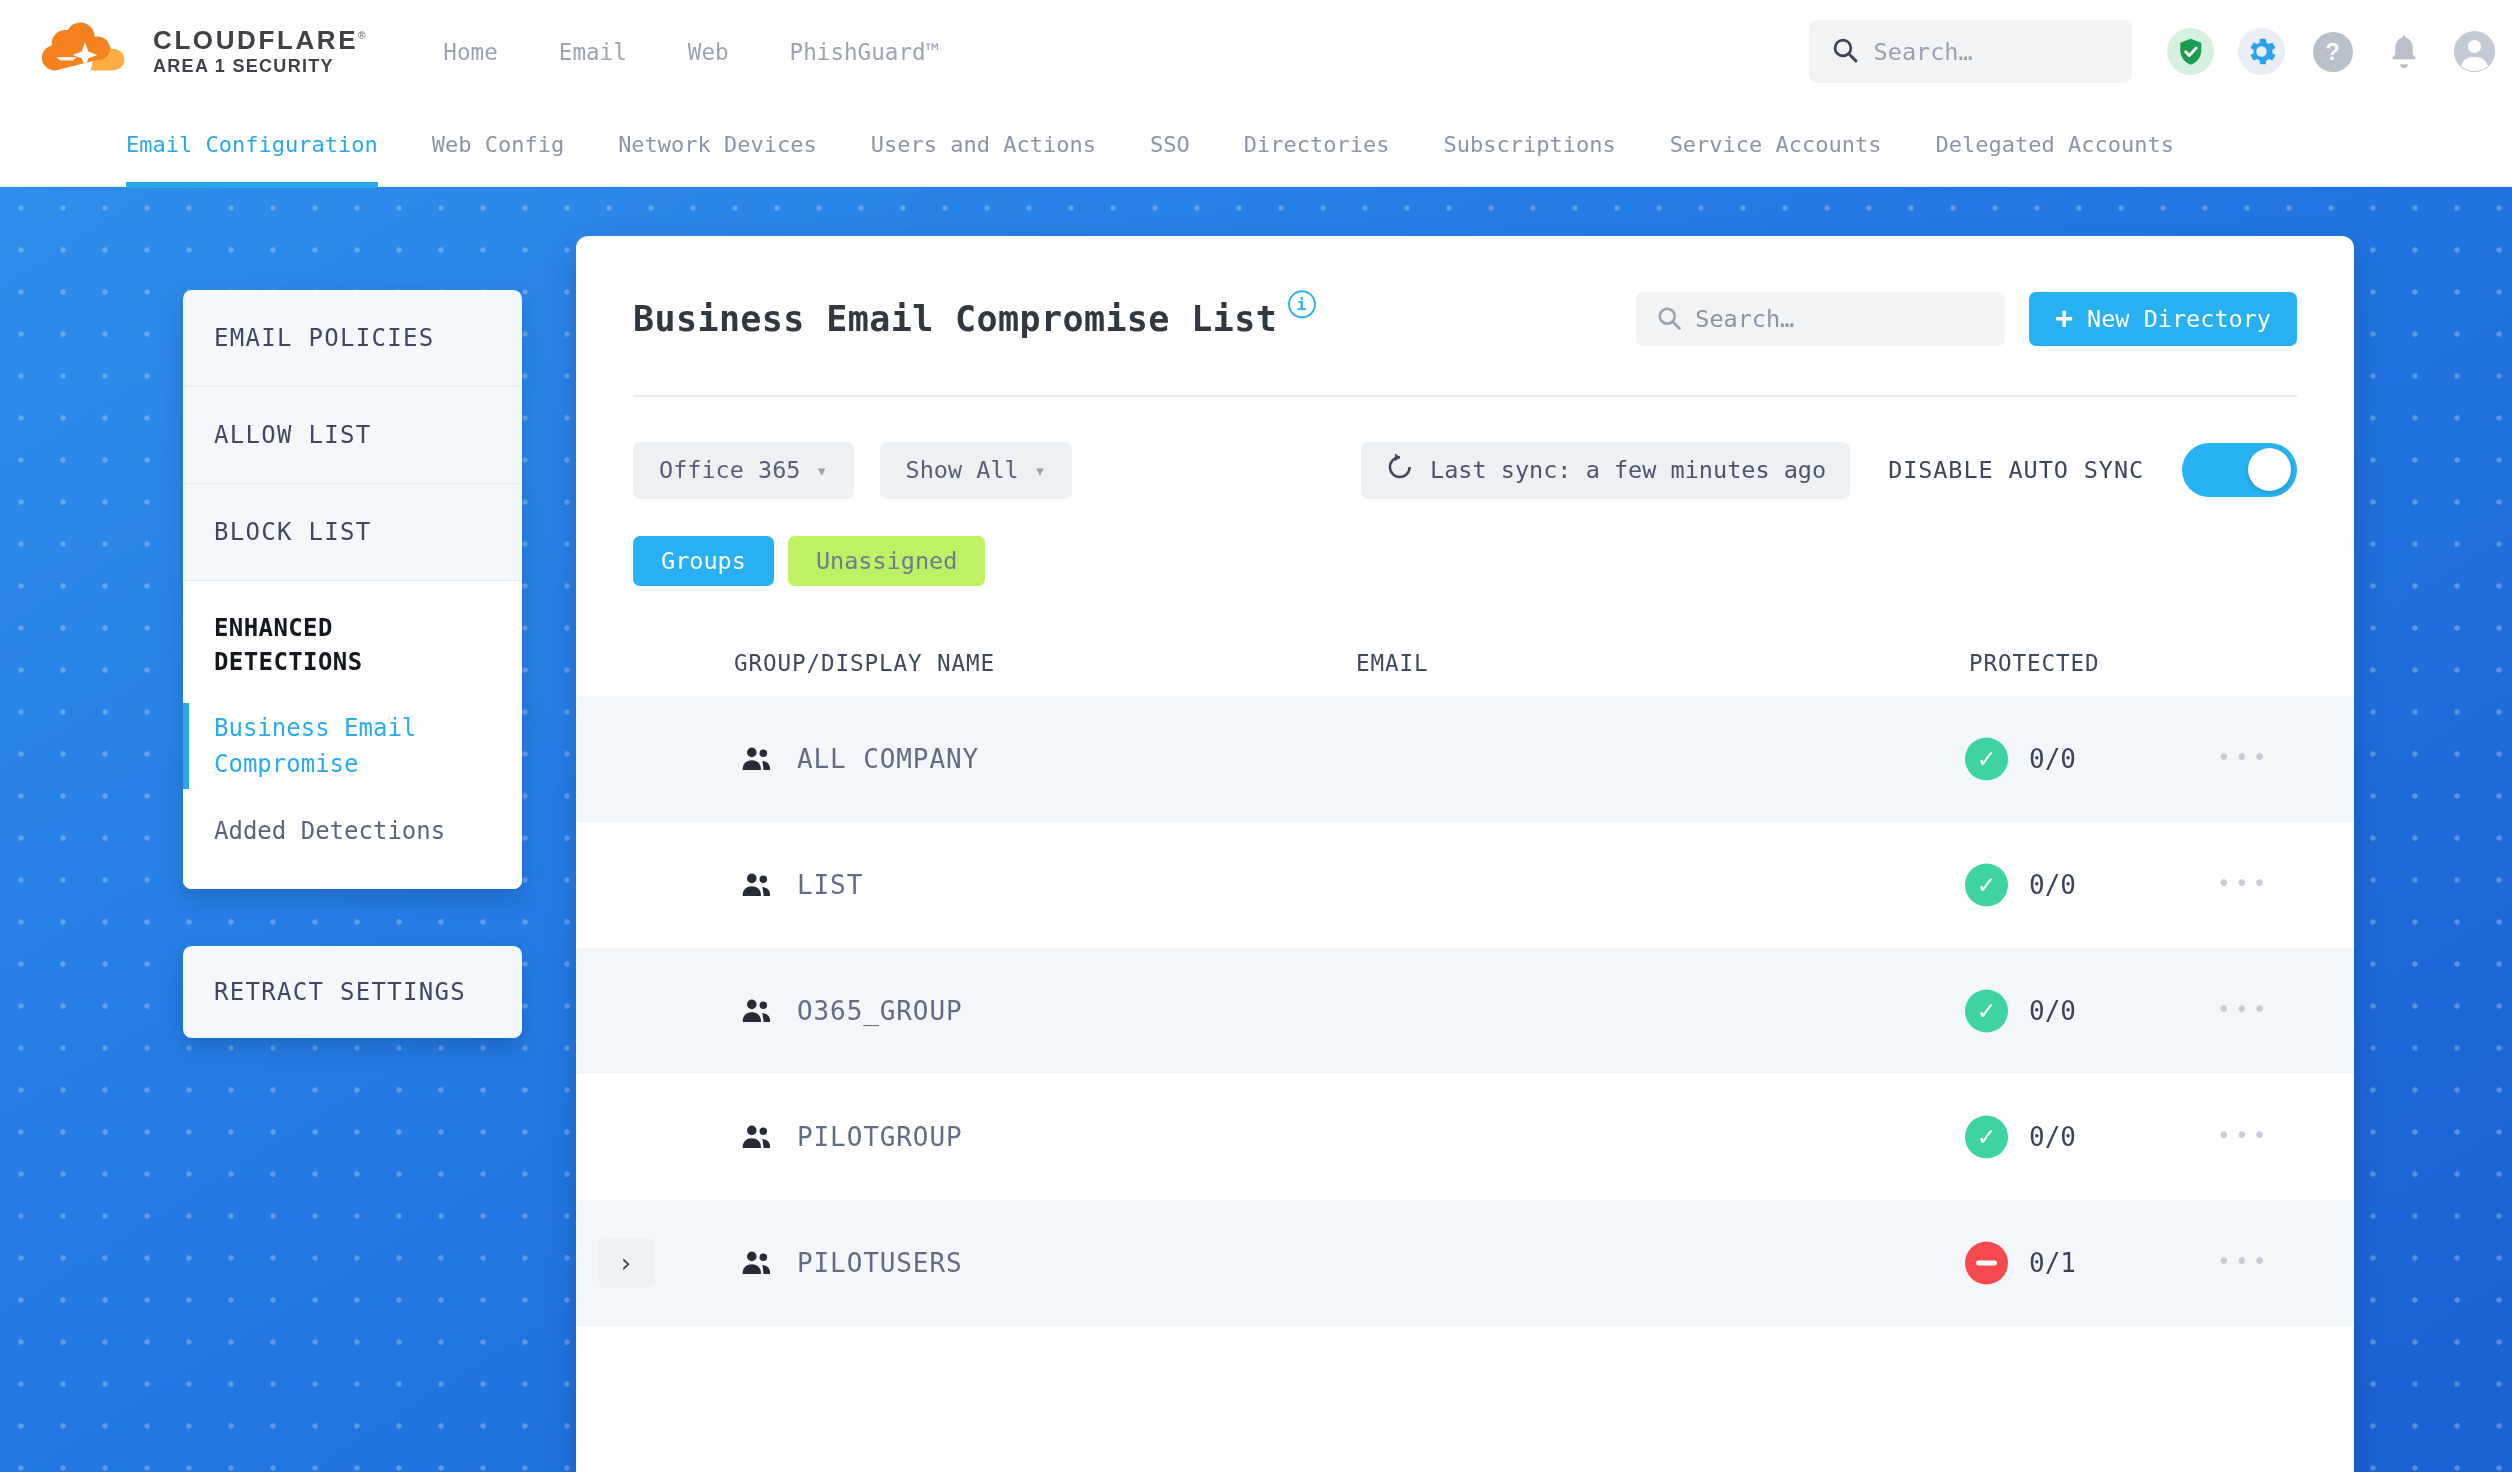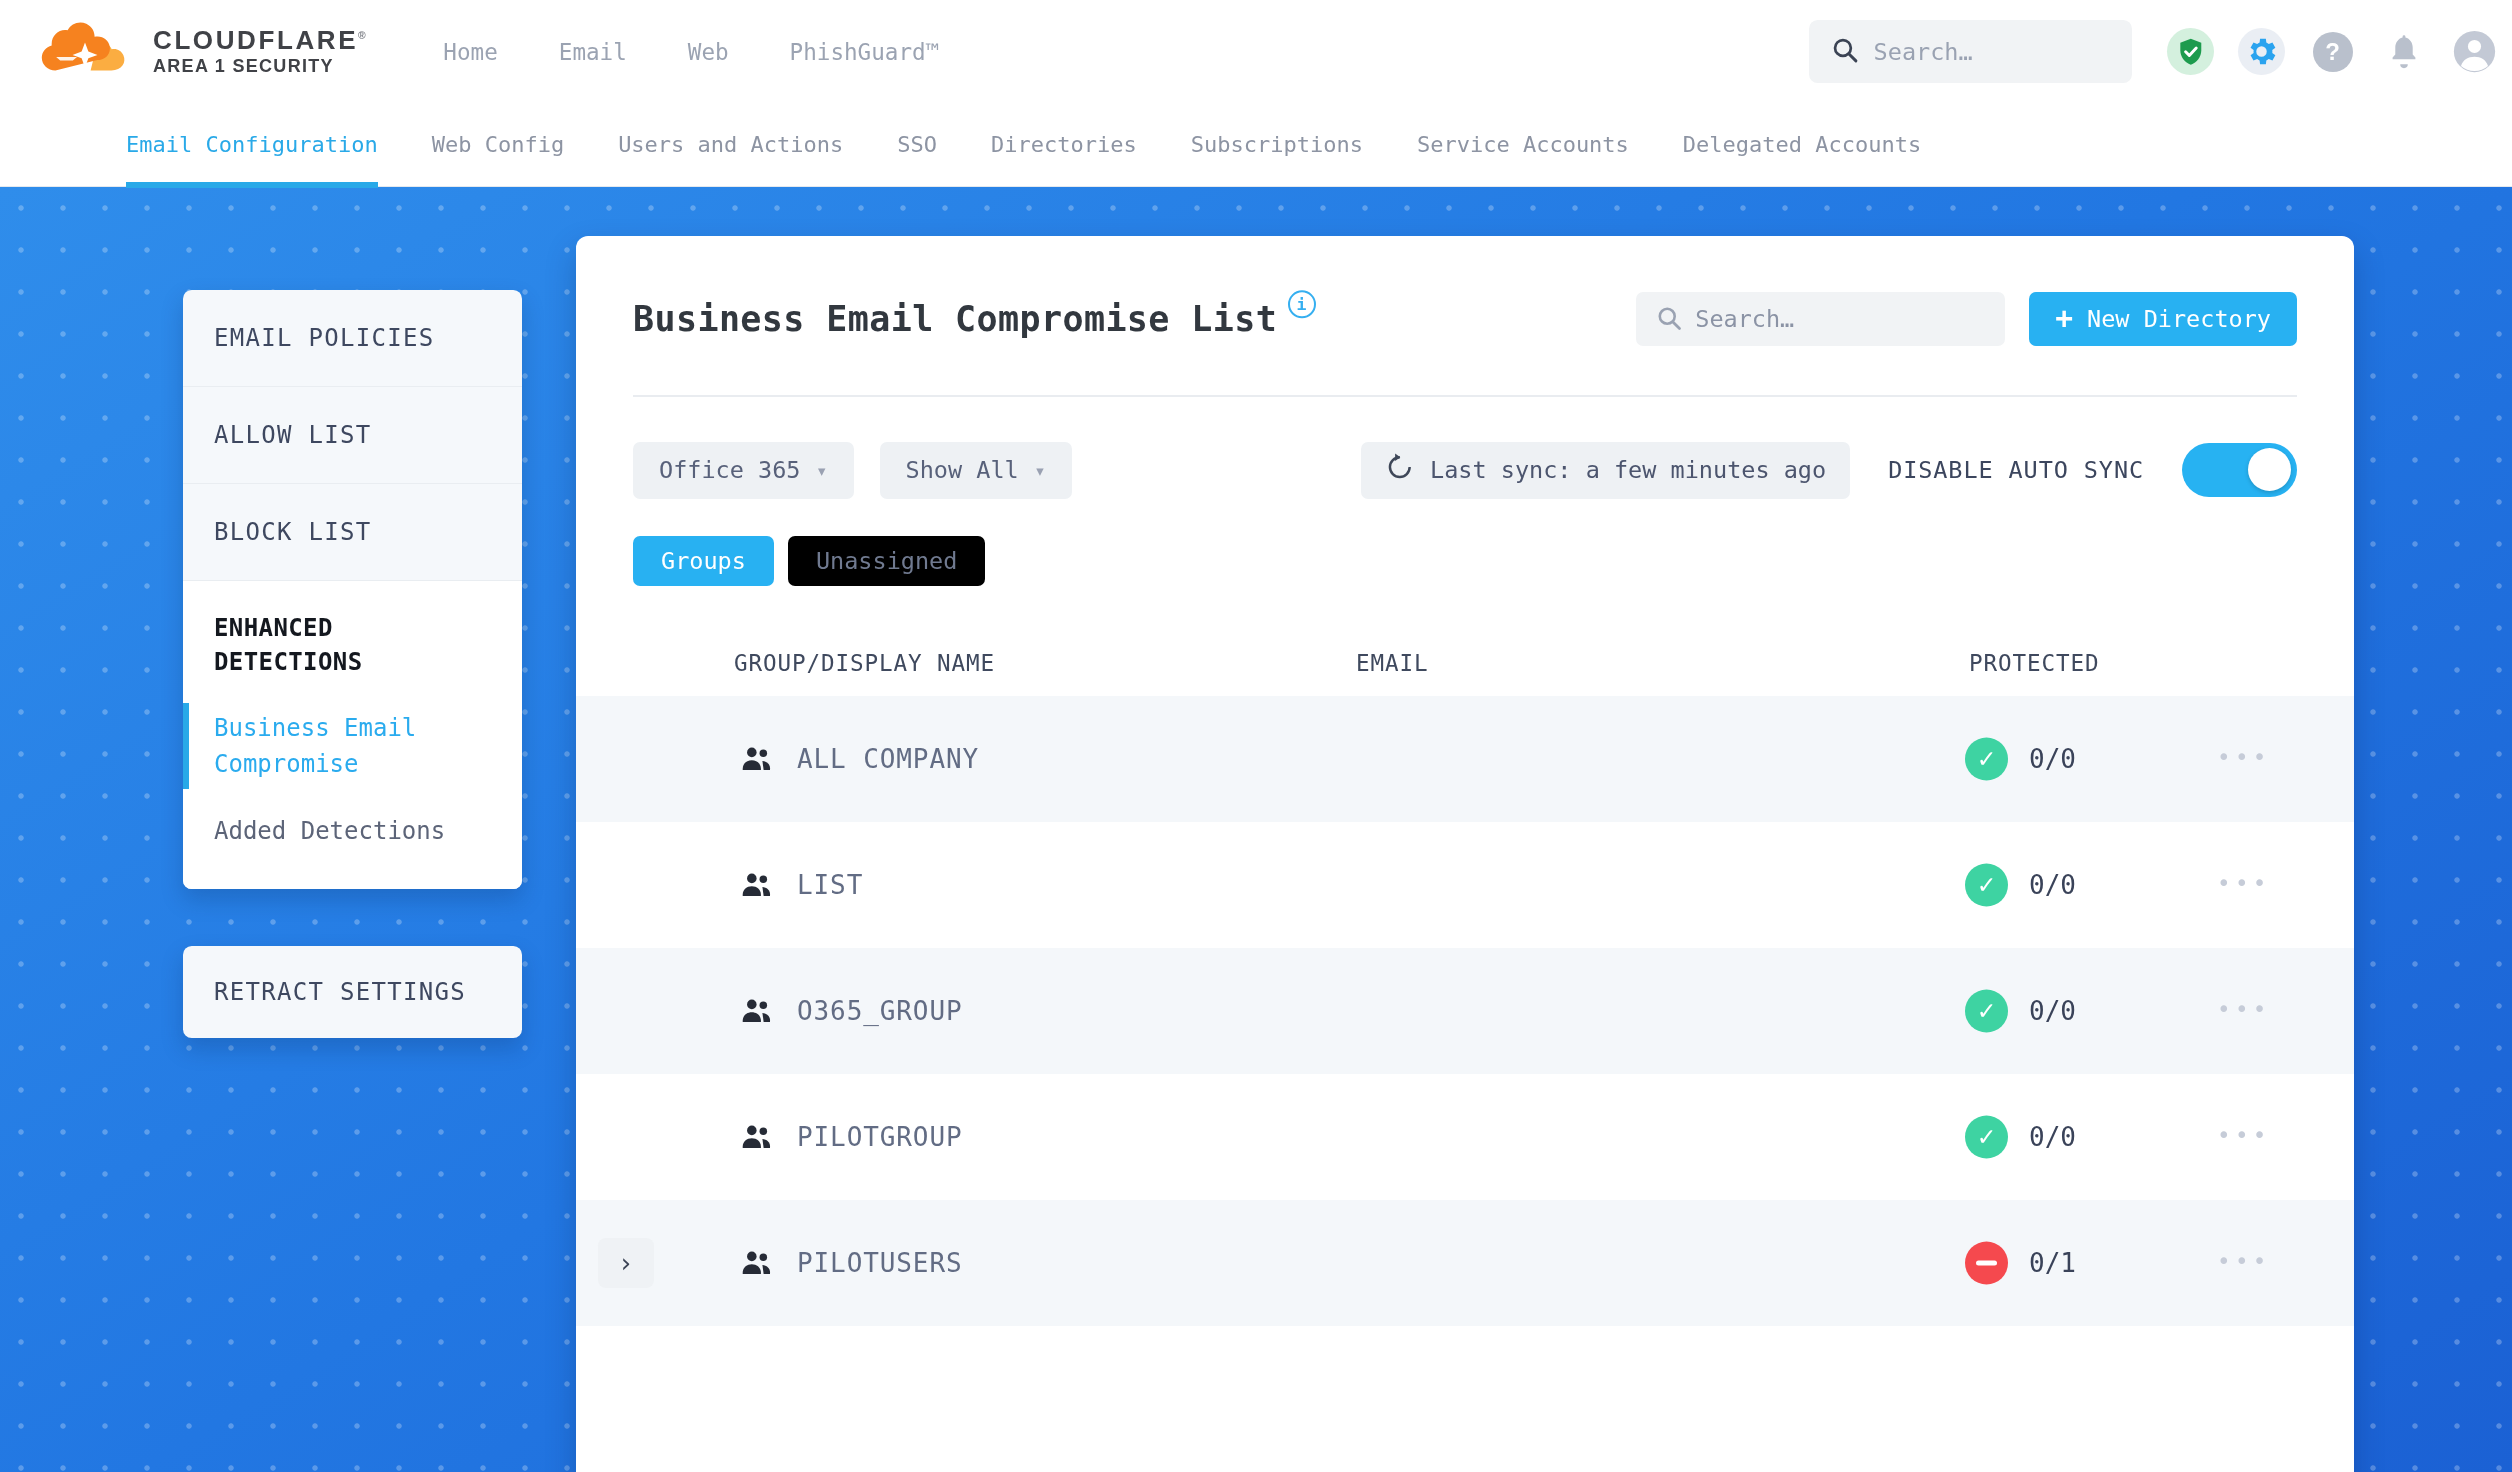--- a/index.html
+++ b/index.html
@@ -135,21 +135,21 @@
     position:absolute; top:5.2px; right:6px; width:43px; height:43px; border-radius:50%; background:#fff;
     box-shadow:0 1.7px 4.3px rgba(0,0,0,0.18);
   }
 
   .pill-row { margin-top:37px; display:flex; gap:14px; }
   .pill {
     height:50px; border-radius:7px; padding:0 28px; display:flex; align-items:center;
     font-size:23.5px; cursor:pointer;
   }
   .pill.active { background:#28b1f2; color:#fff; }
-  .pill.plain  { background:#000000; color:#707a90; }
+  .pill.plain  { background:#bef264; color:#707a90; }
 
   
   .tablewrap { margin:40px -57px 0; }
   .thead { position:relative; height:70px; }
   .th { position:absolute; top:24px; font-size:22.6px; letter-spacing:0.9px; color:#3f495e;text-align:right; }
   .th-name  { left:158px; }
   .th-email { left:780px; }
   .th-prot  { left:1393px; }
   .trow { position:relative; height:126px; }
   .trow.light { background:#f4f7fa; }
@@ -247,20 +247,21 @@
             <circle cx="24" cy="18.6" r="7" fill="#fff"></circle>
             <path d="M9.6 39.4c2-6.6 7.6-9.8 14.4-9.8s12.4 3.2 14.4 9.8a22 22 0 0 1-28.8 0z" fill="#fff"></path>
           </svg>
       </span>
     </div>
   </div>
 
   <div class="navtabs">
     <span class="tab active">Email Configuration</span>
     <span class="tab">Web Config</span>
+    <span class="tab">Network Devices</span>
     <span class="tab">Users and Actions</span>
     <span class="tab">SSO</span>
     <span class="tab">Directories</span>
     <span class="tab">Subscriptions</span>
     <span class="tab">Service Accounts</span>
     <span class="tab">Delegated Accounts</span>
   </div>
 
   <div class="bluebg"></div>
 

